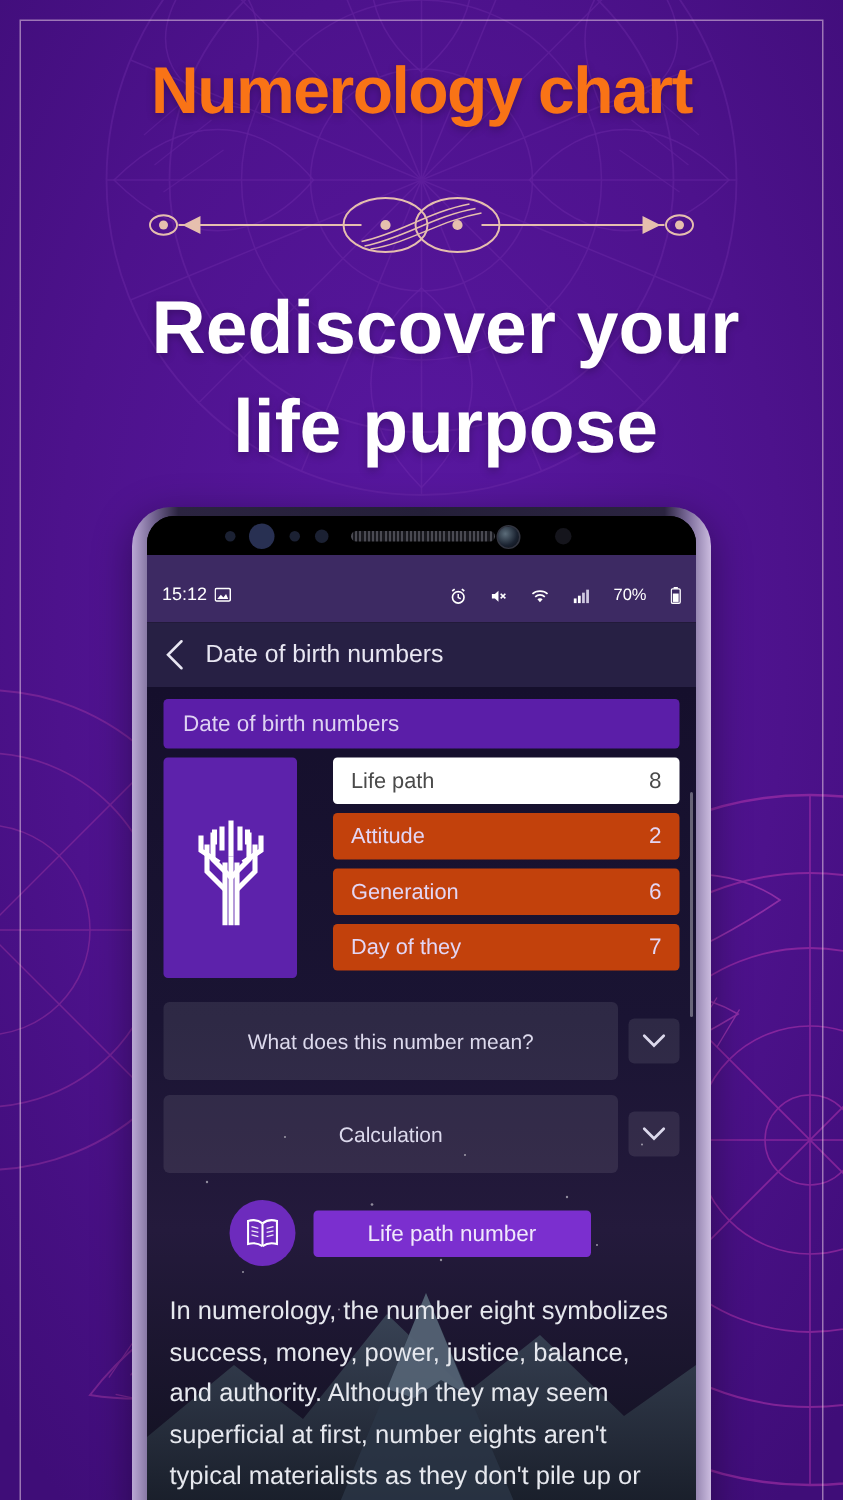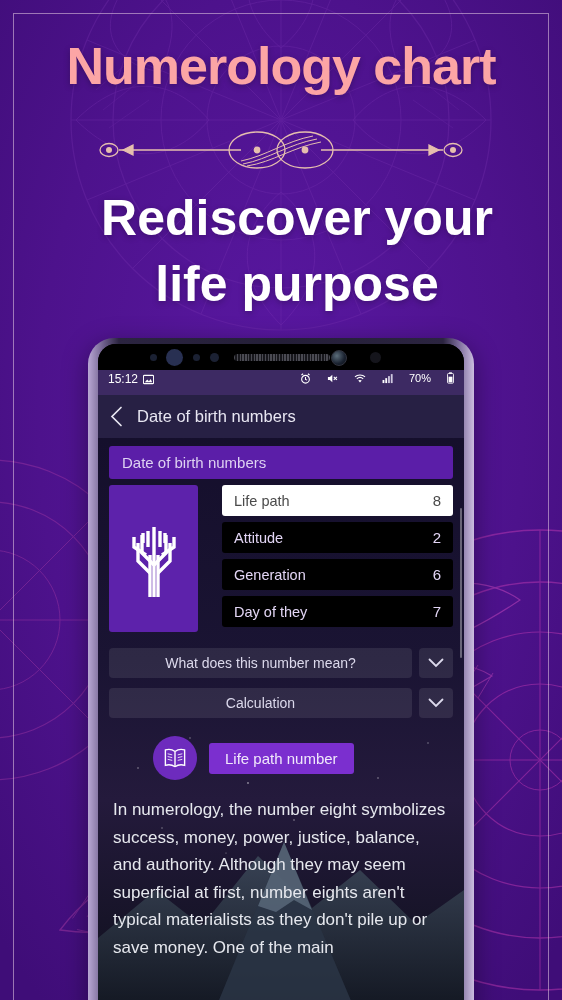--- a/index.html
+++ b/index.html
@@ -17,21 +17,21 @@
   .frame{
     position:absolute;left:13px;top:13px;right:13px;bottom:-4px;
     border:1.5px solid rgba(232,205,228,.55);
     border-bottom:none;
     pointer-events:none;
   }
 
   
   .title{
     position:absolute;top:36px;left:0;width:562px;text-align:center;
-    font-size:52px;font-weight:bold;color:#fca5a5;letter-spacing:-1px;
+    font-size:44px;font-weight:bold;color:#f97316;letter-spacing:-1px;
     text-shadow:0 2px 6px rgba(0,0,0,.25);
   }
   .ornament{position:absolute;top:126px;left:91px;width:380px;height:48px;}
   .subtitle{
     position:absolute;top:185px;left:16px;width:562px;text-align:center;
     font-size:50px;font-weight:bold;color:#fff;line-height:1.32;
     text-shadow:0 2px 6px rgba(0,0,0,.25);
   }
 
   
@@ -53,22 +53,22 @@
     background:repeating-linear-gradient(90deg,#4a4a52 0 1.4px,#17171c 1.4px 2.8px);
   }
   .camera{
     position:absolute;left:233px;top:6px;width:14px;height:14px;border-radius:50%;
     background:radial-gradient(circle at 35% 35%,#5c6d7a 0%,#1a2230 60%,#0a0d14 100%);
     border:1px solid #32343f;
   }
 
   
   .statusbar{
-    height:21px;background:#3d2a63;display:flex;align-items:flex-start;
-    padding:2px 10px;color:#fff;font-size:12px;
+    height:21px;background:#3d2a63;display:flex;align-items:flex-end;
+    padding:12px 10px;color:#fff;font-size:12px;
   }
   .sb-left{display:flex;align-items:center;gap:5px;}
   .sb-right{margin-left:auto;display:flex;align-items:center;gap:16px;font-size:11px;}
 
   
   .appbar{
     height:43px;background:#272044;display:flex;align-items:center;
     padding:0 12px;gap:14px;color:#e8e6f2;
   }
   .appbar .ttl{font-size:16.5px;}
@@ -84,45 +84,45 @@
     padding:8px 13px;border-radius:3px;
   }
   .row-area{display:flex;gap:24px;margin-top:6px;}
   .tree-box{
     width:89px;min-height:147px;background:#5d22ab;border-radius:3px;
     display:flex;align-items:center;justify-content:center;
   }
   .rows{flex:1;display:flex;flex-direction:column;gap:6px;}
   .num-row{
     display:flex;align-items:center;justify-content:space-between;
-    background:#000000;color:#e3d6f5;font-size:14.5px;
+    background:#c2410c;color:#e3d6f5;font-size:14.5px;
     padding:7px 12px;border-radius:3px;
   }
   .num-row.active{background:#ffffff;color:#4a4a4a;}
   .num-row .val{font-size:15px;}
 
   .accordion{margin-top:16px;display:flex;flex-direction:column;gap:10px;}
   .acc-row{display:flex;align-items:center;gap:7px;}
   .acc-btn{
     flex:1;background:rgba(255,255,255,.09);color:#dcd9ec;
-    text-align:center;font-size:14px;padding:7px 8px;border-radius:4px;
+    text-align:center;font-size:14px;padding:18px 8px;border-radius:4px;
   }
   .acc-chev{
     width:34px;height:30px;background:rgba(255,255,255,.09);border-radius:4px;
     display:flex;align-items:center;justify-content:center;color:#dcd9ec;
   }
 
   .badge-row{margin-top:18px;display:flex;align-items:center;gap:12px;padding-left:44px;}
   .book-circle{
     width:44px;height:44px;border-radius:50%;background:#6d2bbd;
     display:flex;align-items:center;justify-content:center;
   }
   .badge{
     background:#7b2fcf;color:#f0e8fb;font-size:15px;
-    padding:7px 16px;border-radius:3px;
+    padding:7px 36px;border-radius:3px;
   }
 
   .para{
     margin-top:16px;color:#e6e8ee;font-size:17px;line-height:1.62;
     padding:0 4px;
   }
 
   
   .scrollbar{
     position:absolute;right:2px;top:70px;width:2.5px;height:150px;

